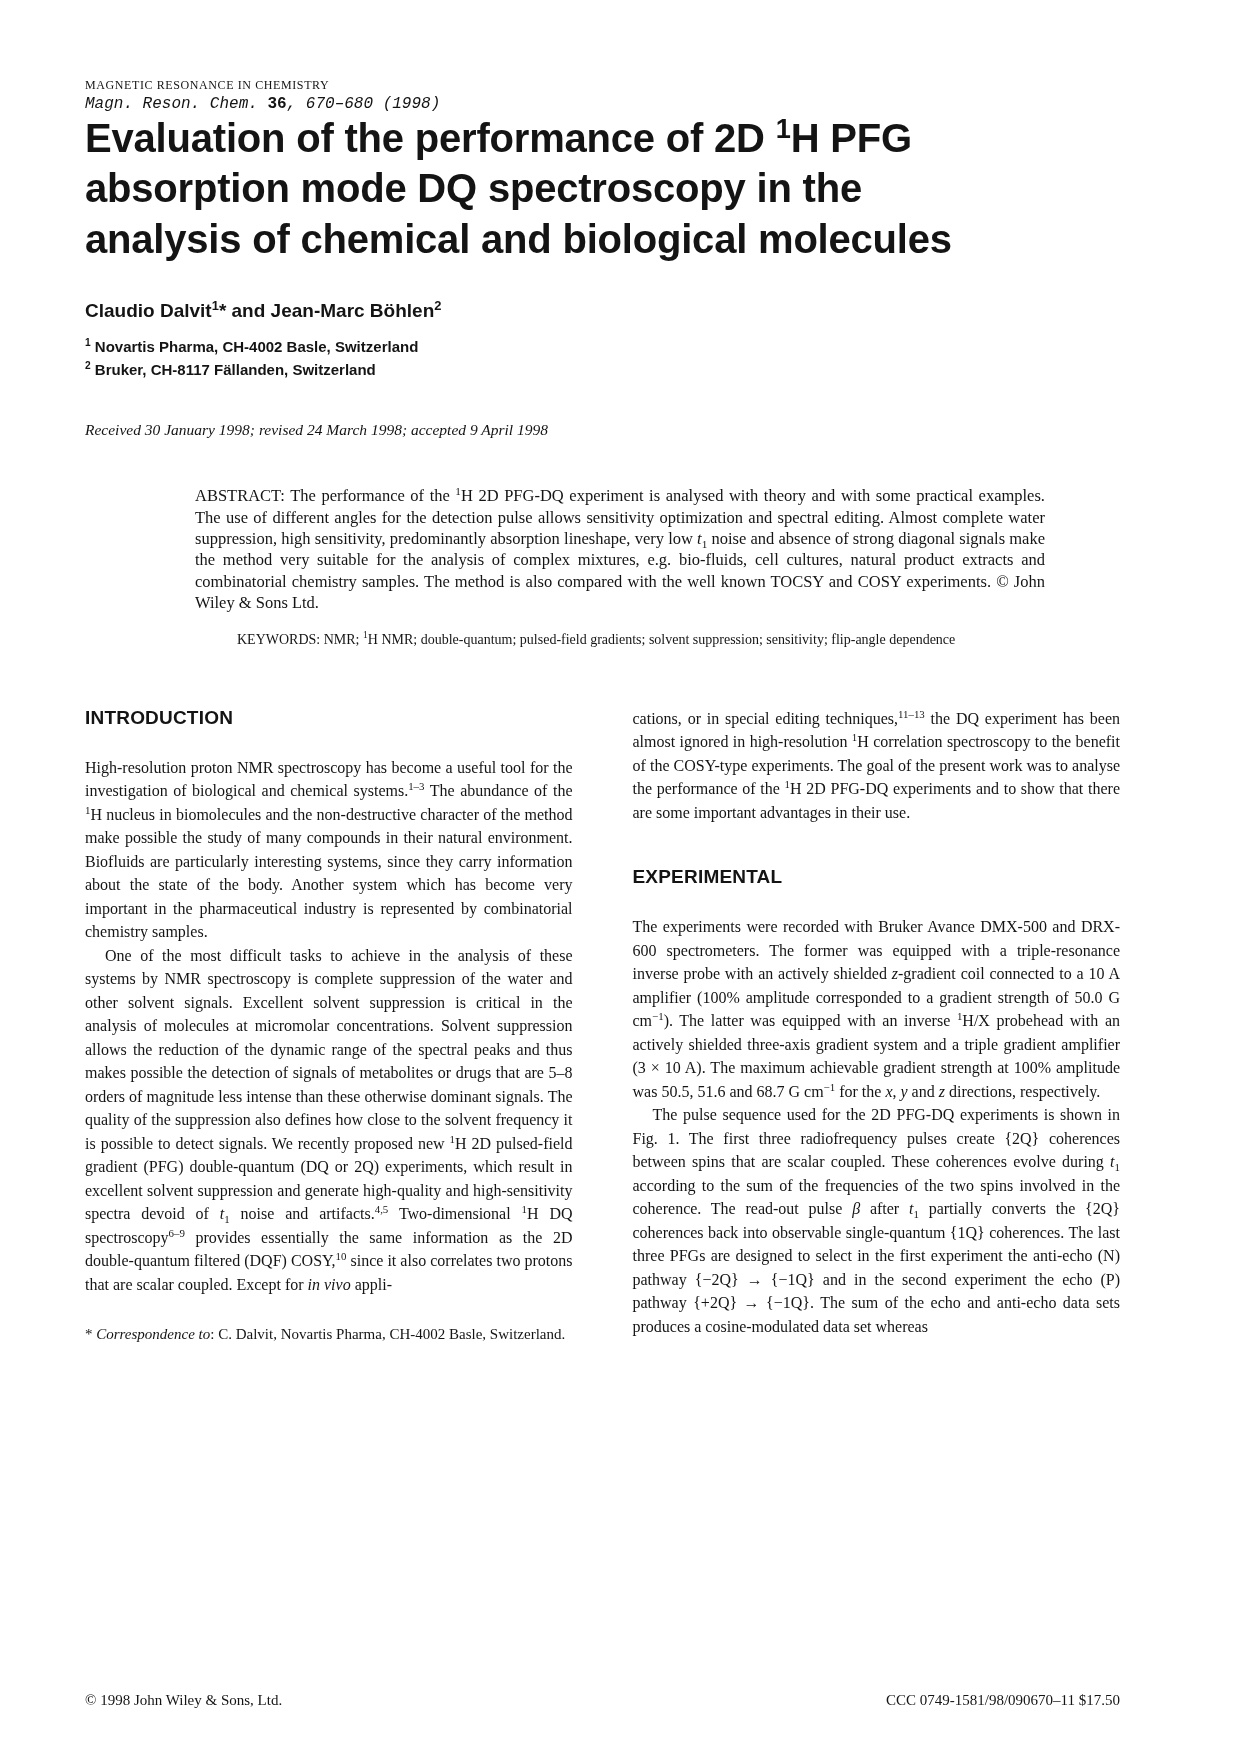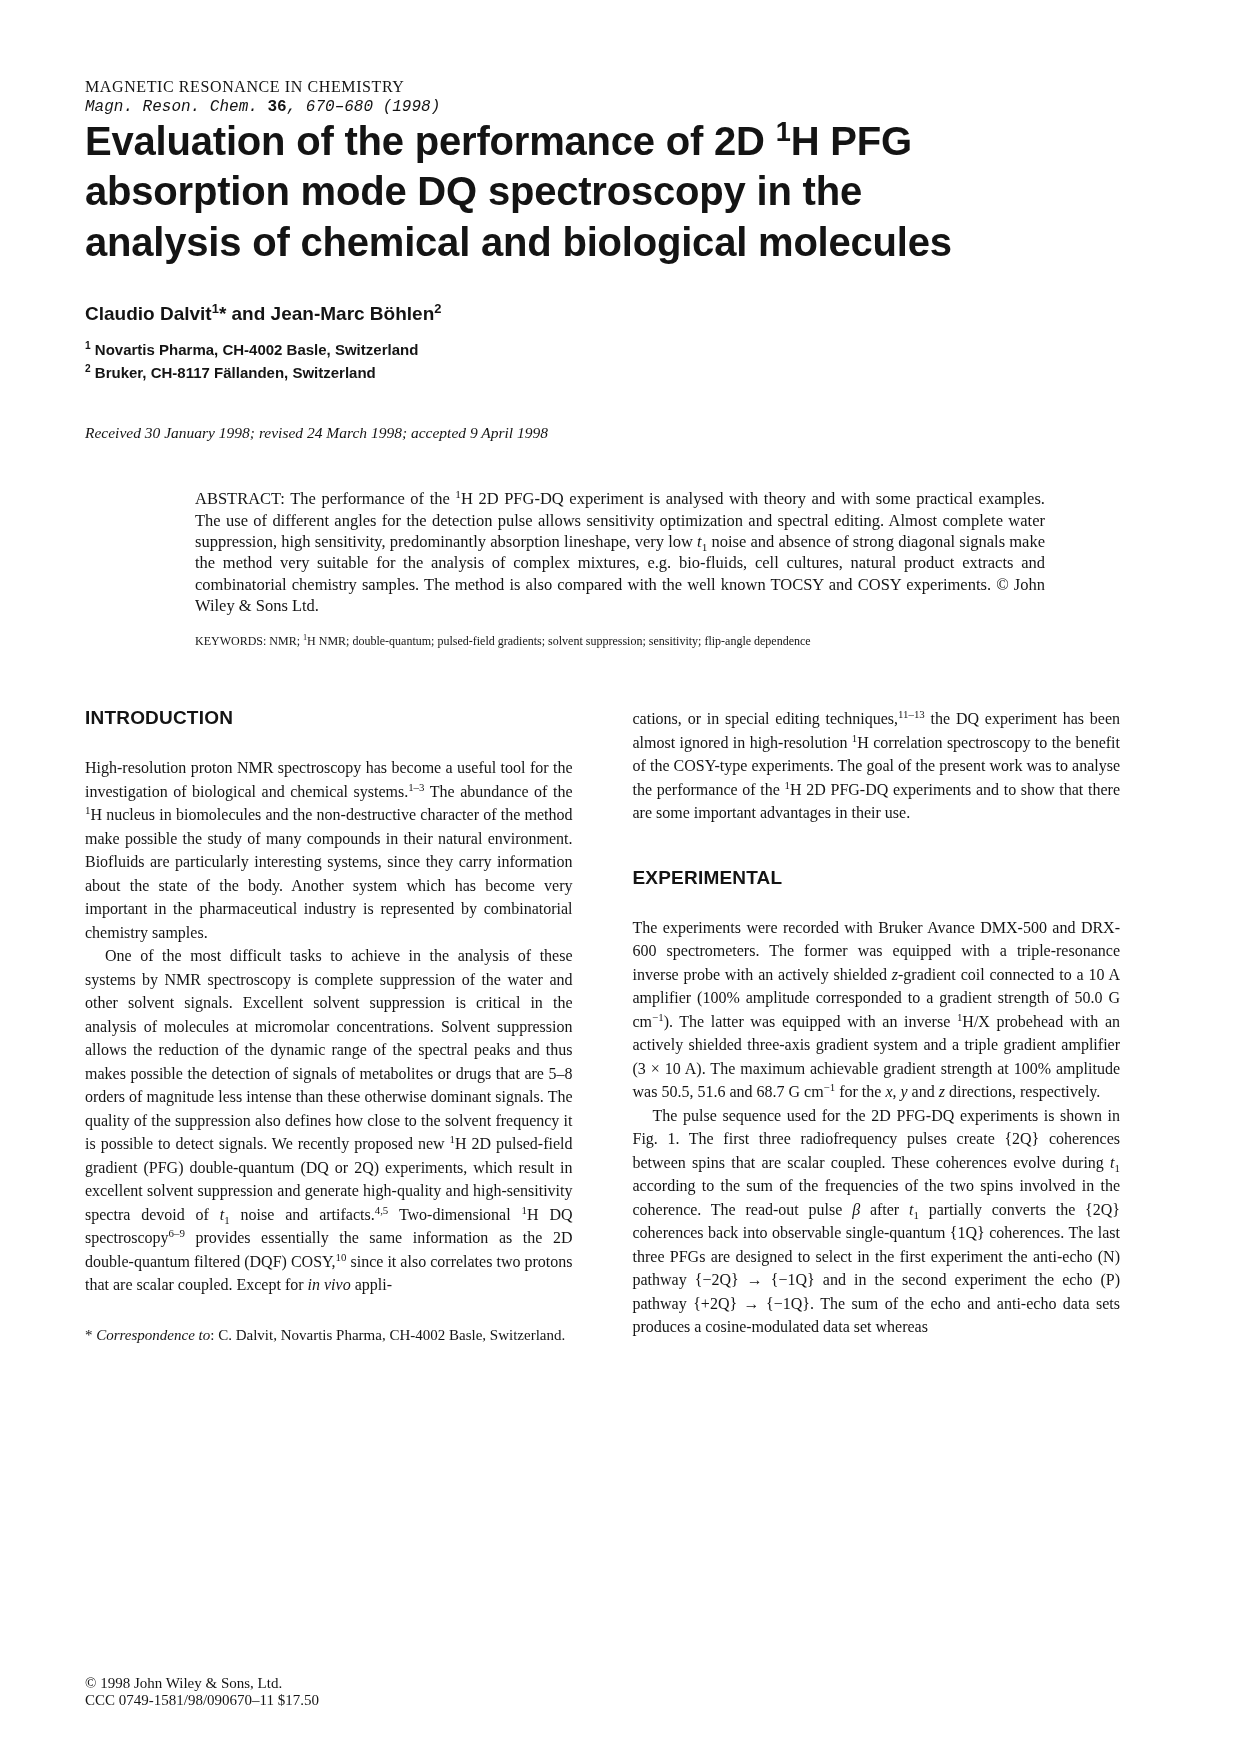--- a/index.html
+++ b/index.html
@@ -12,21 +12,21 @@
   }
   .page {
     width:100%; height:100%;
     padding:78px 118px 42px 85px;
     display:flex; flex-direction:column;
   }
   sup { font-size:68%; vertical-align:super; line-height:0; }
   sub { font-size:68%; vertical-align:sub; line-height:0; }
 
   .journal-name {
-    font-size:16px; letter-spacing:0.6px; font-family:"Liberation Serif", serif;
+    font-size:12px; letter-spacing:0.6px; font-family:"Liberation Serif", serif;
   }
   .journal-citation { font-size:16px; font-style:italic; margin-top:2px;font-family:Liberation Mono, monospace; }
   .journal-citation b { font-style:normal; }
 
   .article-title {
     font-family:"Liberation Sans", sans-serif;
     font-weight:bold; font-size:40px; line-height:1.26;
     letter-spacing:-0.2px; max-width:930px;
   }
   .authors {
@@ -38,21 +38,21 @@
     margin-top:14px;
     font-family:"Liberation Sans", sans-serif;
     font-weight:bold; font-size:15px; line-height:1.5;
   }
   .history {
     margin-top:40px;
     font-style:italic; font-size:15.5px;
   }
   .abstract-block { margin:46px 75px 0 110px; }
   .abstract { font-size:16.5px; line-height:1.3; text-align:justify; }
-  .keywords { font-size:12px; line-height:1.3; text-align:justify; margin-top:17px; }
+  .keywords { font-size:14px; line-height:1.3; text-align:justify; margin-top:17px;margin-left:42px; }
 
   .columns { display:flex; gap:60px; margin-top:58px; flex:0 1 auto; }
   .col { flex:1 1 0; min-width:0; }
   .section-heading {
     font-family:"Liberation Sans", sans-serif;
     font-weight:bold; font-size:19px; letter-spacing:0.2px;
     margin-bottom:27px;
   }
   .section-heading.spaced { margin-top:42px; }
   .body-para {
@@ -61,21 +61,20 @@
   }
   .body-para.indent { text-indent:1.25em; }
   .footnote {
     margin-top:28px;
     font-size:15px; line-height:20px; text-align:justify;
   }
   .footer {
     margin-top:auto;
     display:flex; justify-content:space-between; align-items:baseline;
     font-size:15px;
-    flex-direction:column;
   }
 </style>
 </head>
 <body>
 
 <div class="page">
 
   <header>
     <div class="journal-name">MAGNETIC RESONANCE IN CHEMISTRY</div>
     <div class="journal-citation"><i>Magn. Reson. Chem.</i> <b>36</b>, 670–680 (1998)</div>

